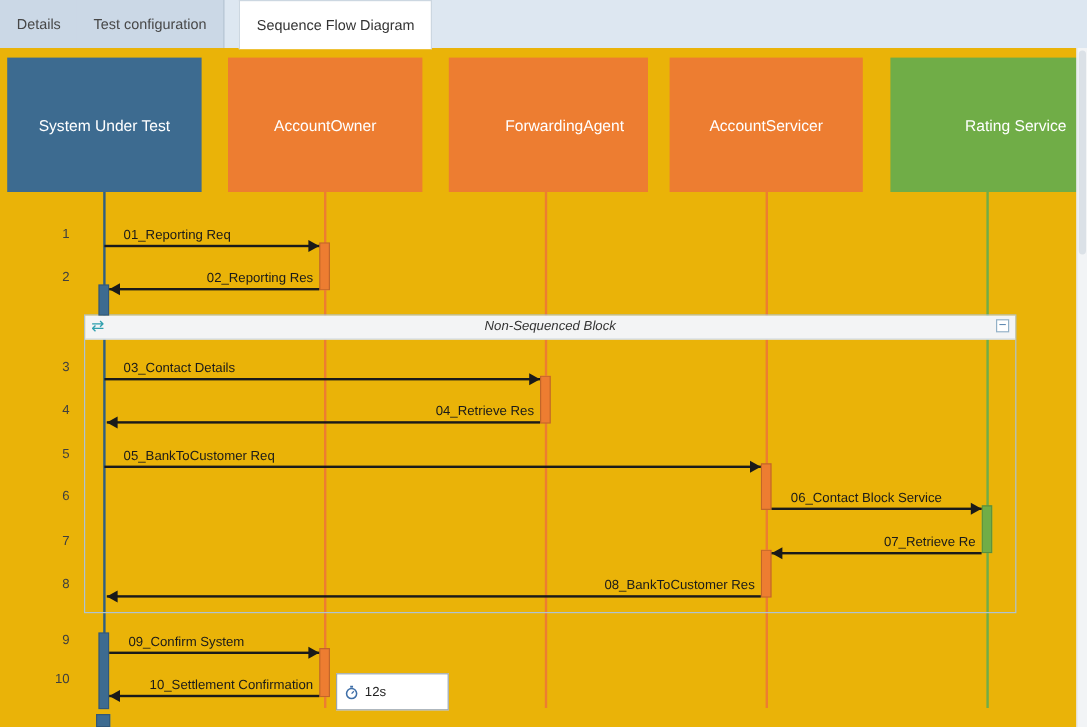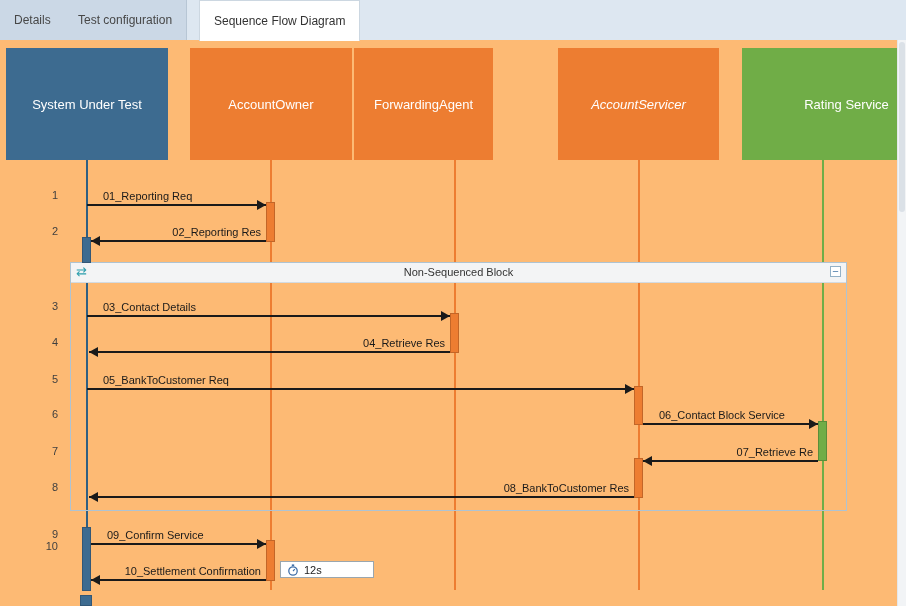--- a/index.html
+++ b/index.html
@@ -1,17 +1,17 @@
 <!DOCTYPE html>
 <html><head>
 <meta charset="utf-8">
 <style>
   html,body{margin:0;padding:0;background:#fff;}
   body{font-family:"Liberation Sans",sans-serif;}
-  .app{position:relative;width:906px;height:606px;background:#fdba74;overflow:hidden;}
+  .app{position:relative;width:906px;height:606px;background:#eab308;overflow:hidden;}
 
   
   .tabbar{position:absolute;top:0;left:0;width:906px;height:40px;background:#dde7f1;z-index:9;}
   .tab{position:absolute;top:0;height:40px;display:flex;align-items:center;padding:0 14px;
        font-size:12px;color:#474747;background:#cbd8e6;border-right:1px solid #b7c6d5;
        box-sizing:border-box;cursor:pointer;white-space:nowrap;}
   .tab.active{background:#fff;border:1px solid #ccd7e1;border-bottom:none;color:#333;height:41px;z-index:2;}
 
   
   .actor{position:absolute;top:48px;height:112px;display:flex;align-items:center;justify-content:center;z-index:3;}
@@ -20,39 +20,39 @@
   
   .lifeline{position:absolute;top:160px;width:2px;height:430px;z-index:1;}
 
   
   .rownum{position:absolute;left:36px;width:22px;text-align:right;font-size:11px;color:#3f3f3f;z-index:2;}
 
   
   .block{position:absolute;left:70px;top:262px;width:775px;height:247px;border:1px solid #aec3d2;z-index:4;}
   .block-header{position:absolute;left:0;right:0;top:0;height:19px;background:#f3f4f5;border-bottom:1px solid #d3dbe1;}
   .block-icon{position:absolute;left:5px;top:1px;font-size:13px;color:#2f9fae;}
-  .block-title{position:absolute;left:0;right:0;top:3px;text-align:center;font-size:11px;color:#333;}
+  .block-title{position:absolute;left:0;right:0;top:3px;text-align:center;font-size:11px;color:#333;font-style:italic;}
   .block-collapse{position:absolute;right:5px;top:3px;width:11px;height:11px;line-height:9px;text-align:center;
        border:1px solid #93b1c7;color:#4a7aa8;font-size:11px;background:#fff;box-sizing:border-box;cursor:pointer;}
 
   
   .act{position:absolute;width:9px;z-index:5;box-shadow:inset 0 0 0 1px rgba(0,0,0,0.18);}
 
   
   .msg{position:absolute;height:0;z-index:6;}
   .mline{position:absolute;left:0;right:0;top:-1px;height:2px;background:#1a1a1a;}
   .mhead{position:absolute;top:-5px;width:0;height:0;border-top:5px solid transparent;border-bottom:5px solid transparent;}
   .msg.right .mhead{right:0;border-left:9px solid #1a1a1a;}
   .msg.left  .mhead{left:0;border-right:9px solid #1a1a1a;}
   .mlabel{position:absolute;bottom:3px;font-size:11px;color:#1a1a1a;white-space:nowrap;padding-left:11px;}
   .msg.right .mlabel{left:5px;}
   .msg.left  .mlabel{right:5px;}
 
   
-  .timer{position:absolute;left:280px;top:561px;width:94px;height:17px;border:1px solid #9aa6ae;background:#fff;
+  .timer{position:absolute;left:280px;top:561px;width:94px;height:31px;border:1px solid #9aa6ae;background:#fff;
          z-index:7;display:flex;align-items:center;gap:5px;padding:0 6px;box-sizing:border-box;}
   .timer-value{font-size:11px;color:#222;}
 
   
   .vscroll{position:absolute;right:0;top:40px;width:8px;height:566px;background:#f2f4f6;border-left:1px solid #e4e8ec;z-index:8;}
   .vthumb{position:absolute;top:2px;left:1px;width:6px;height:170px;background:#dbe1e7;border-radius:3px;}
 </style>
 </head>
 <body>
 
@@ -63,24 +63,24 @@
     <div class="tab active" style="left:199px">Sequence Flow Diagram</div>
     <div class="tab" style="left:64px">Test configuration</div>
   </div>
 
   <div class="actor" style="left: 190px; width: 162px; background-color: rgb(237, 125, 49);">
     <span class="actor-name">AccountOwner</span>
   </div>
   <div class="actor" style="left: 6px; width: 162px; background-color: rgb(61, 107, 144);">
     <span class="actor-name">System Under Test</span>
   </div>
-  <div class="actor" style="left: 354px; width: 139px; background-color: rgb(237, 125, 49);">
+  <div class="actor" style="left: 374px; width: 139px; background-color: rgb(237, 125, 49); padding-left: 27px;">
     <span class="actor-name">ForwardingAgent</span>
   </div>
-  <div class="actor" style="left: 558px; width: 161px; background-color: rgb(237, 125, 49); font-style: italic;">
+  <div class="actor" style="left: 558px; width: 161px; background-color: rgb(237, 125, 49);">
     <span class="actor-name">AccountServicer</span>
   </div>
   <div class="actor" style="left: 742px; width: 161px; background-color: rgb(112, 173, 71); padding-left: 24px;">
     <span class="actor-name">Rating Service</span>
   </div>
 
   <div class="lifeline" style="left: 86px; background-color: rgb(47, 95, 130);"></div>
   <div class="lifeline" style="left: 270px; background-color: rgb(237, 125, 49);"></div>
   <div class="lifeline" style="left: 454px; background-color: rgb(237, 125, 49);"></div>
   <div class="lifeline" style="left: 638px; background-color: rgb(237, 125, 49);"></div>
@@ -88,21 +88,21 @@
 
   <div class="rownum" style="top:189px">1</div>
   <div class="rownum" style="top:225px">2</div>
   <div class="rownum" style="top:300px">3</div>
   <div class="rownum" style="top:336px">4</div>
   <div class="rownum" style="top:373px">5</div>
   <div class="rownum" style="top:408px">6</div>
   <div class="rownum" style="top:445px">7</div>
   <div class="rownum" style="top:481px">8</div>
   <div class="rownum" style="top:528px">9</div>
-  <div class="rownum" style="top:540px">10</div>
+  <div class="rownum" style="top:560px">10</div>
 
   <div class="block">
     <div class="block-header">
       <span class="block-icon">⇄</span>
       <span class="block-title">Non-Sequenced Block</span>
       <span class="block-collapse">−</span>
     </div>
   </div>
 
   <div class="act" style="left: 266px; top: 202px; height: 40px; background-color: rgb(237, 125, 49);"></div>
@@ -149,21 +149,21 @@
     <div class="mlabel">07_Retrieve Re</div>
     <div class="mline"></div>
     <div class="mhead"></div>
   </div>
   <div class="msg left" style="left:89px;top:497px;width:545px">
     <div class="mlabel">08_BankToCustomer Res</div>
     <div class="mline"></div>
     <div class="mhead"></div>
   </div>
   <div class="msg right" style="left:91px;top:544px;width:175px">
-    <div class="mlabel">09_Confirm Service</div>
+    <div class="mlabel">09_Confirm System</div>
     <div class="mline"></div>
     <div class="mhead"></div>
   </div>
   <div class="msg left" style="left:91px;top:580px;width:175px">
     <div class="mlabel">10_Settlement Confirmation</div>
     <div class="mline"></div>
     <div class="mhead"></div>
   </div>
 
   <div class="timer">

